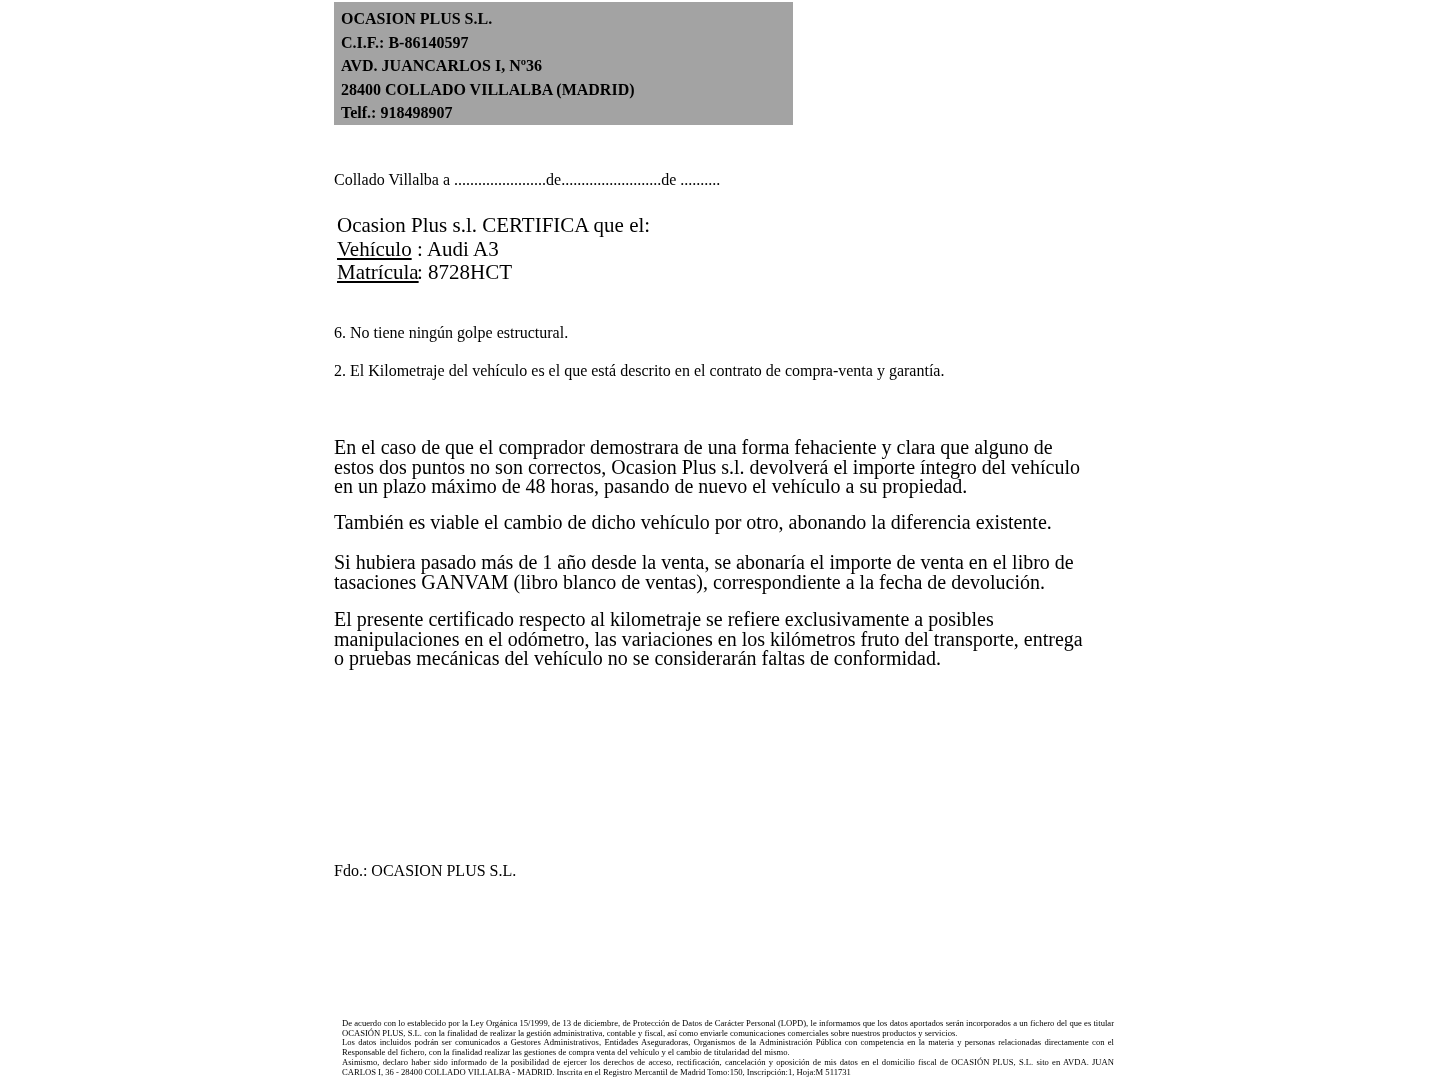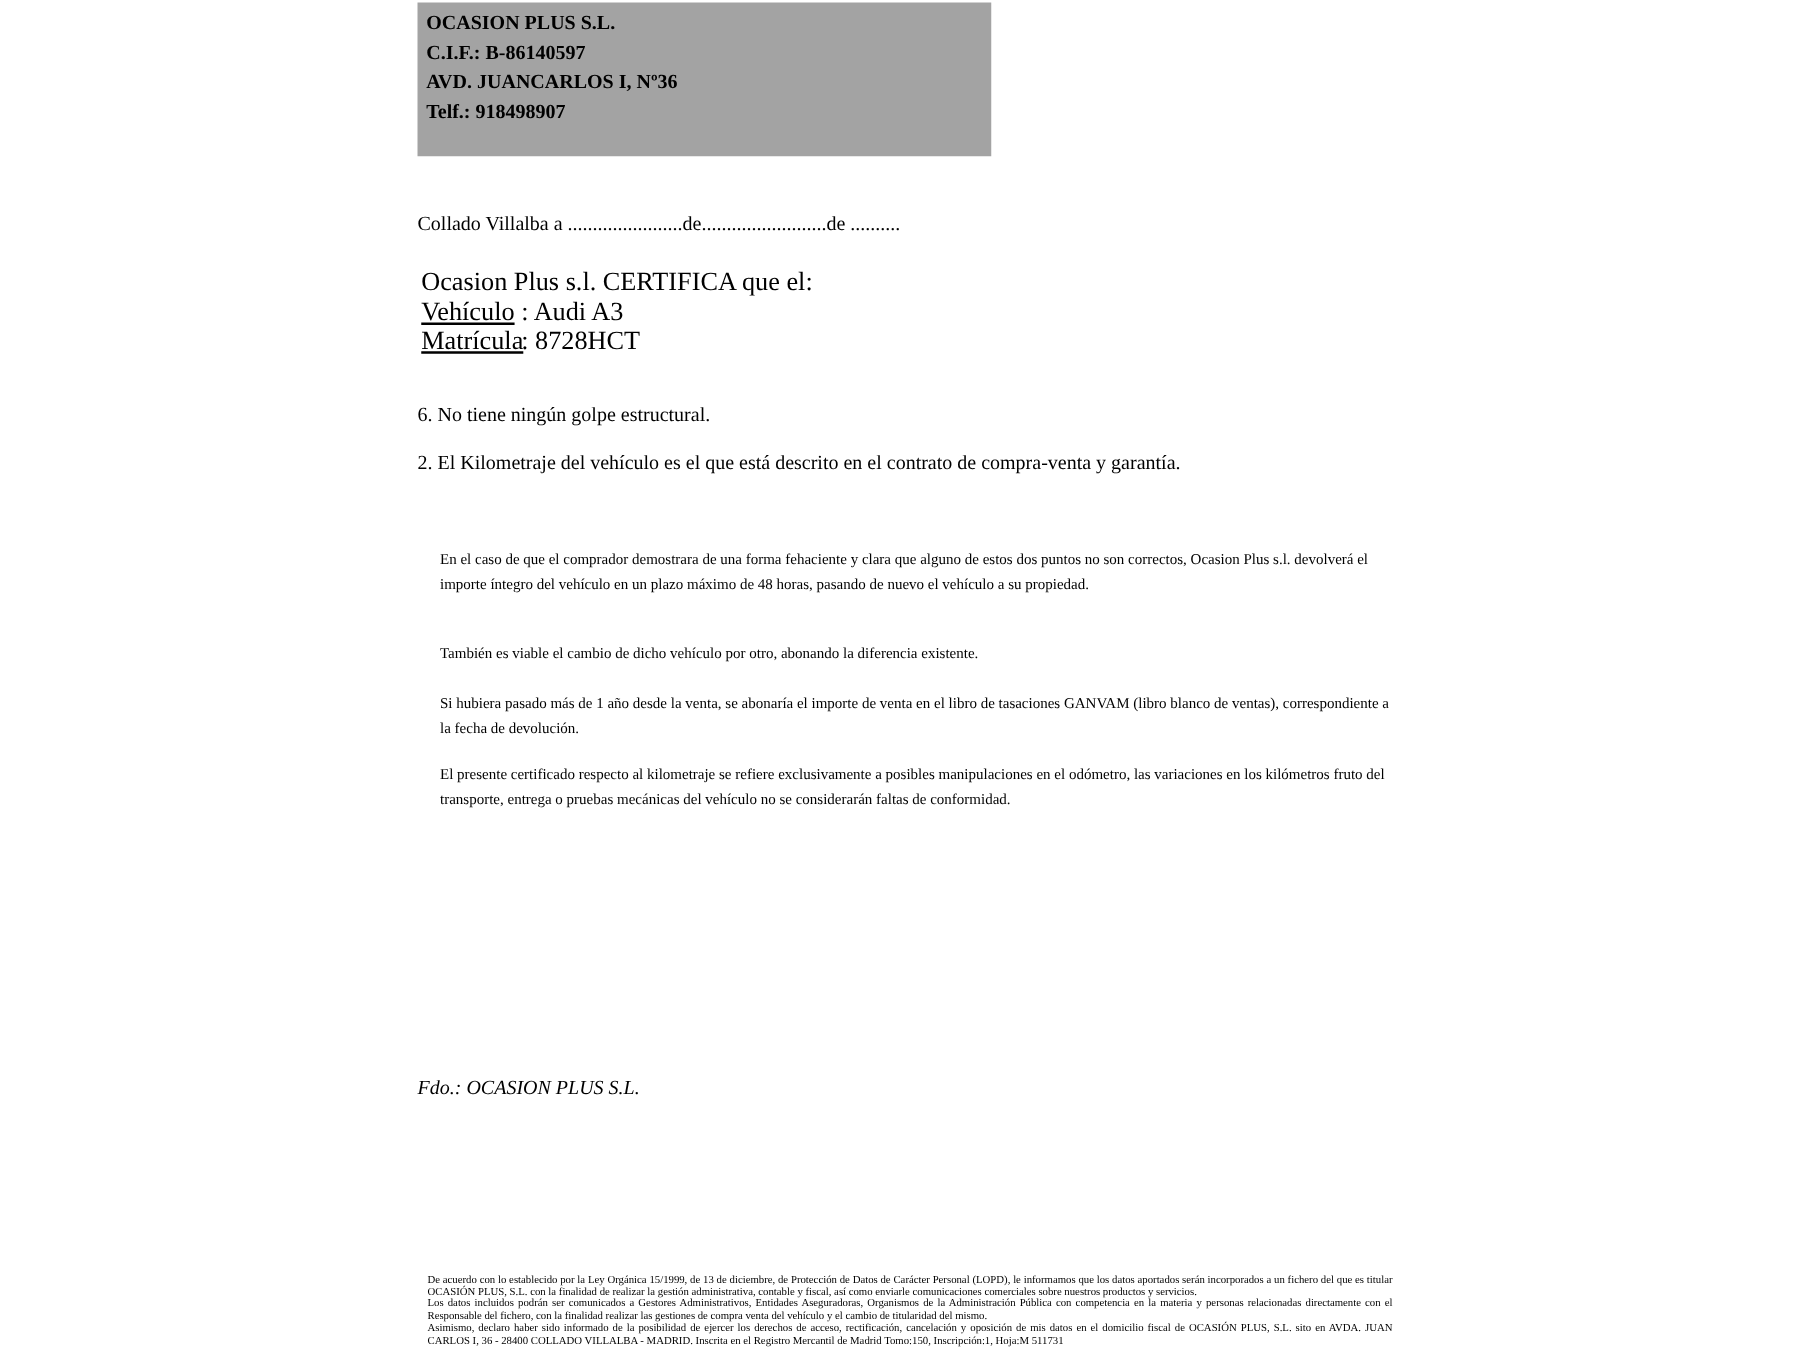--- a/index.html
+++ b/index.html
@@ -54,56 +54,56 @@
     left: 334px;
     width: 760px;
     font-size: 16px;
     line-height: 19.5px;
   }
   .point-1 { top: 323px; }
   .point-2 { top: 361px; }
 
   .para {
     position: absolute;
-    left: 352px;
+    left: 334px;
     width: 760px;
-    font-size: 12px;
+    font-size: 20px;
     line-height: 19.6px;
   }
   .para-1 { top: 438px; }
   .para-2 { top: 513px; }
   .para-3 { top: 553px; }
   .para-4 { top: 610px; }
 
   .signature {
     position: absolute;
     left: 334px;
     top: 861px;
     font-size: 16px;
     line-height: 20px;
-    font-style: italic;
   }
 
   .legal {
     position: absolute;
     left: 342px;
     top: 1019px;
     width: 772px;
     font-size: 8.6px;
     line-height: 9.7px;
     text-align: justify;
   }
 </style>
 </head>
 <body>
 
 <div class="header-box">
   <div>OCASION PLUS S.L.</div>
   <div>C.I.F.: B-86140597</div>
   <div>AVD. JUANCARLOS I, Nº36</div>
+  <div>28400 COLLADO VILLALBA (MADRID)</div>
   <div>Telf.: 918498907</div>
 </div>
 
 <div class="date-line">Collado Villalba a .......................de.........................de ..........</div>
 
 <div class="certifica">
   <div>Ocasion Plus s.l. CERTIFICA que el:</div>
   <div>
     <span class="field-label"><u>Vehículo</u></span><span>: Audi A3</span>
   </div>

